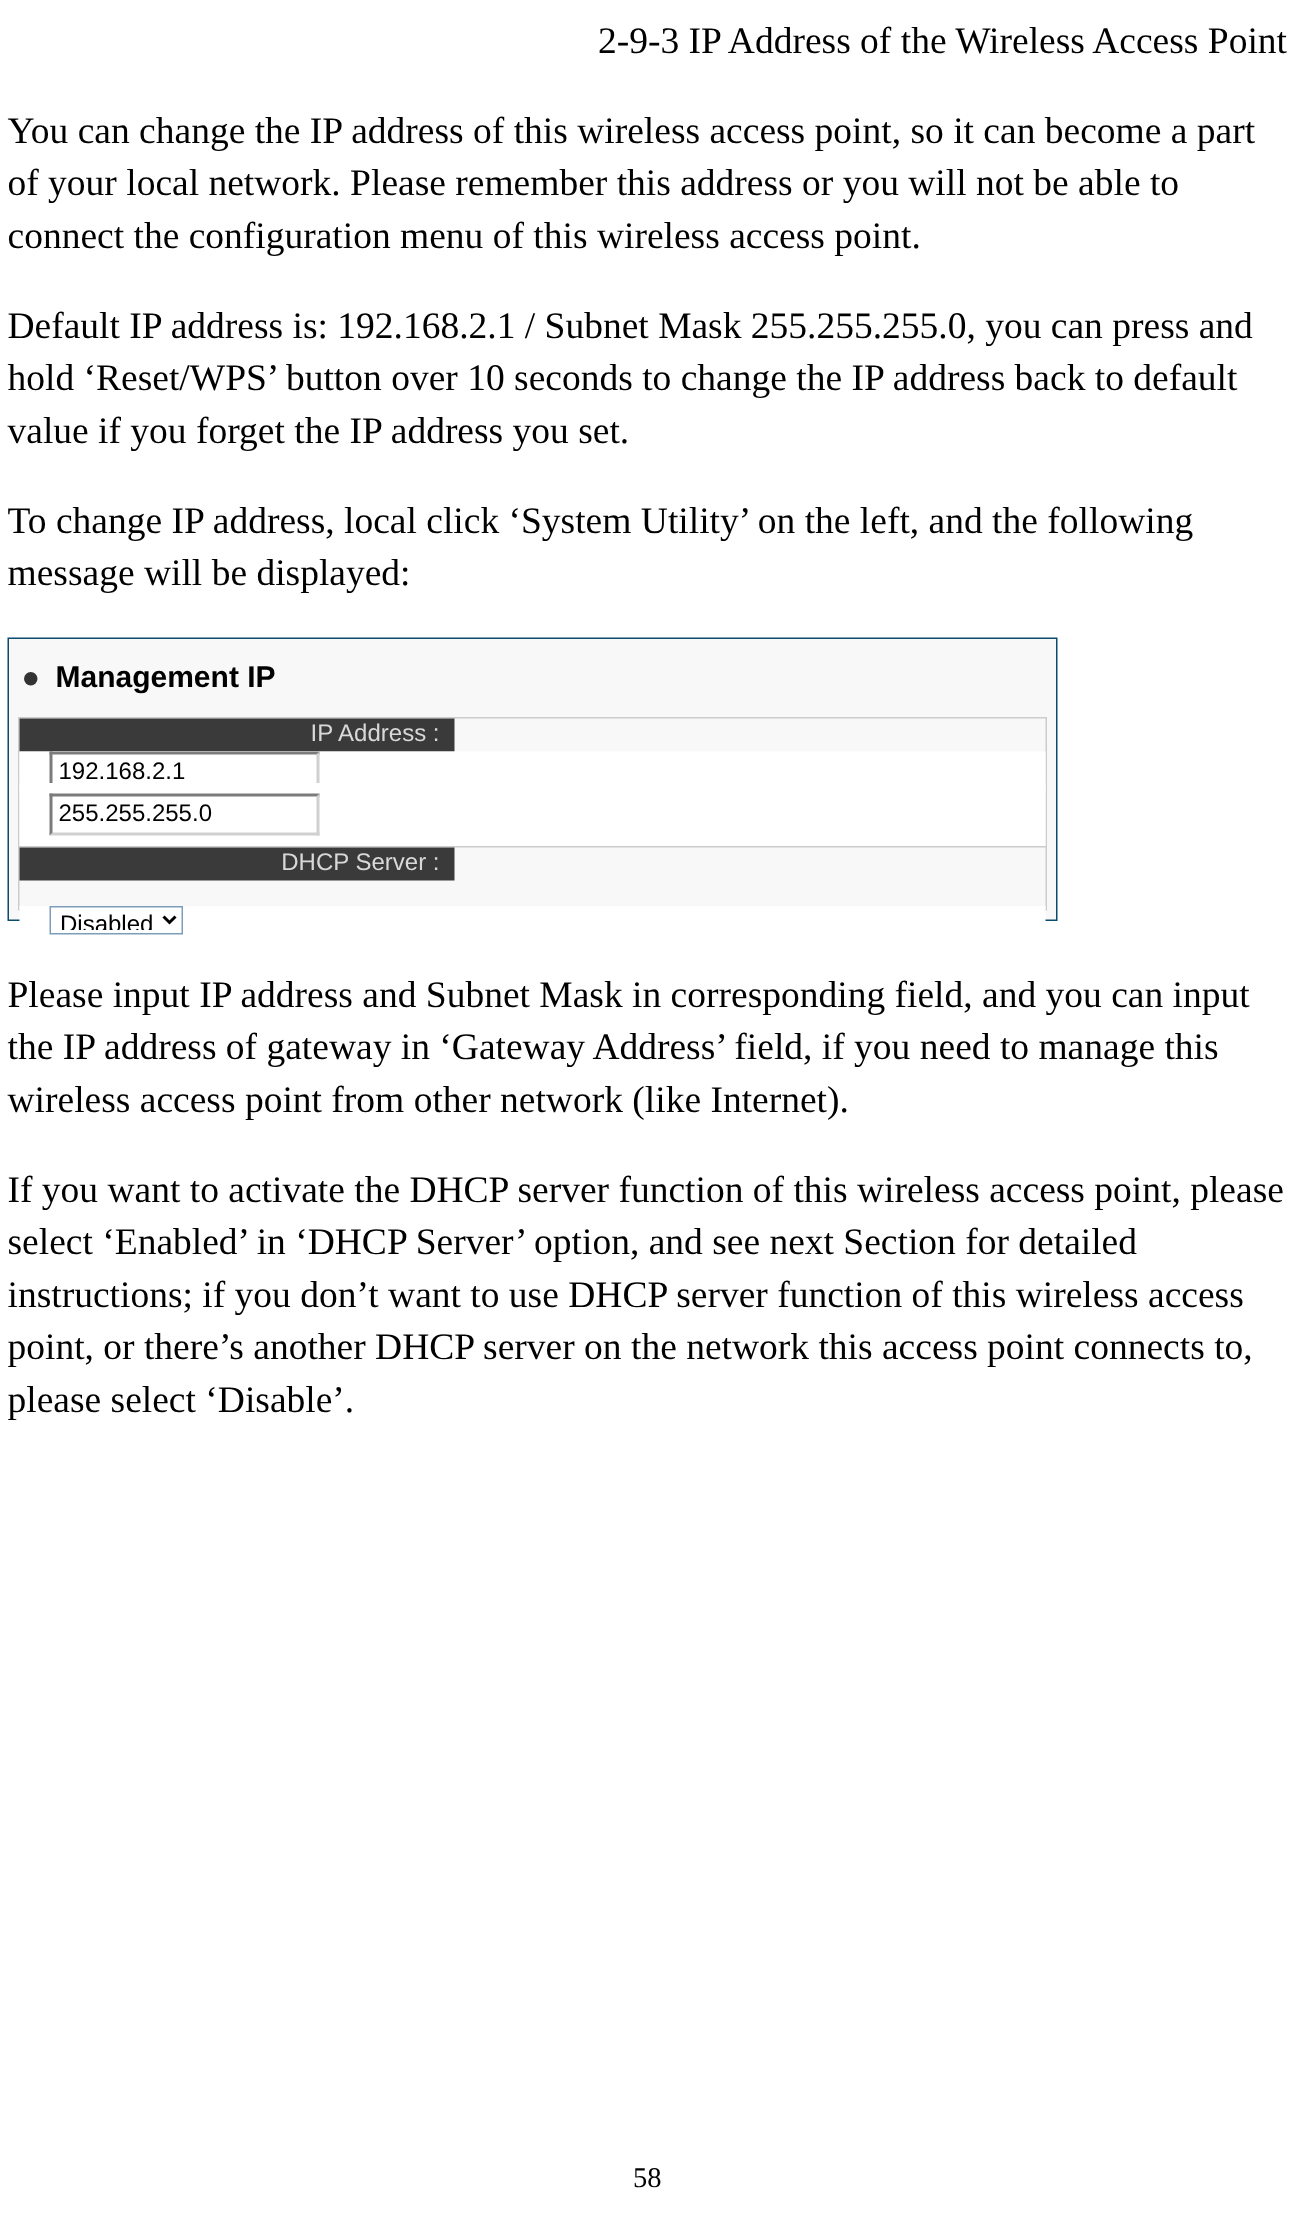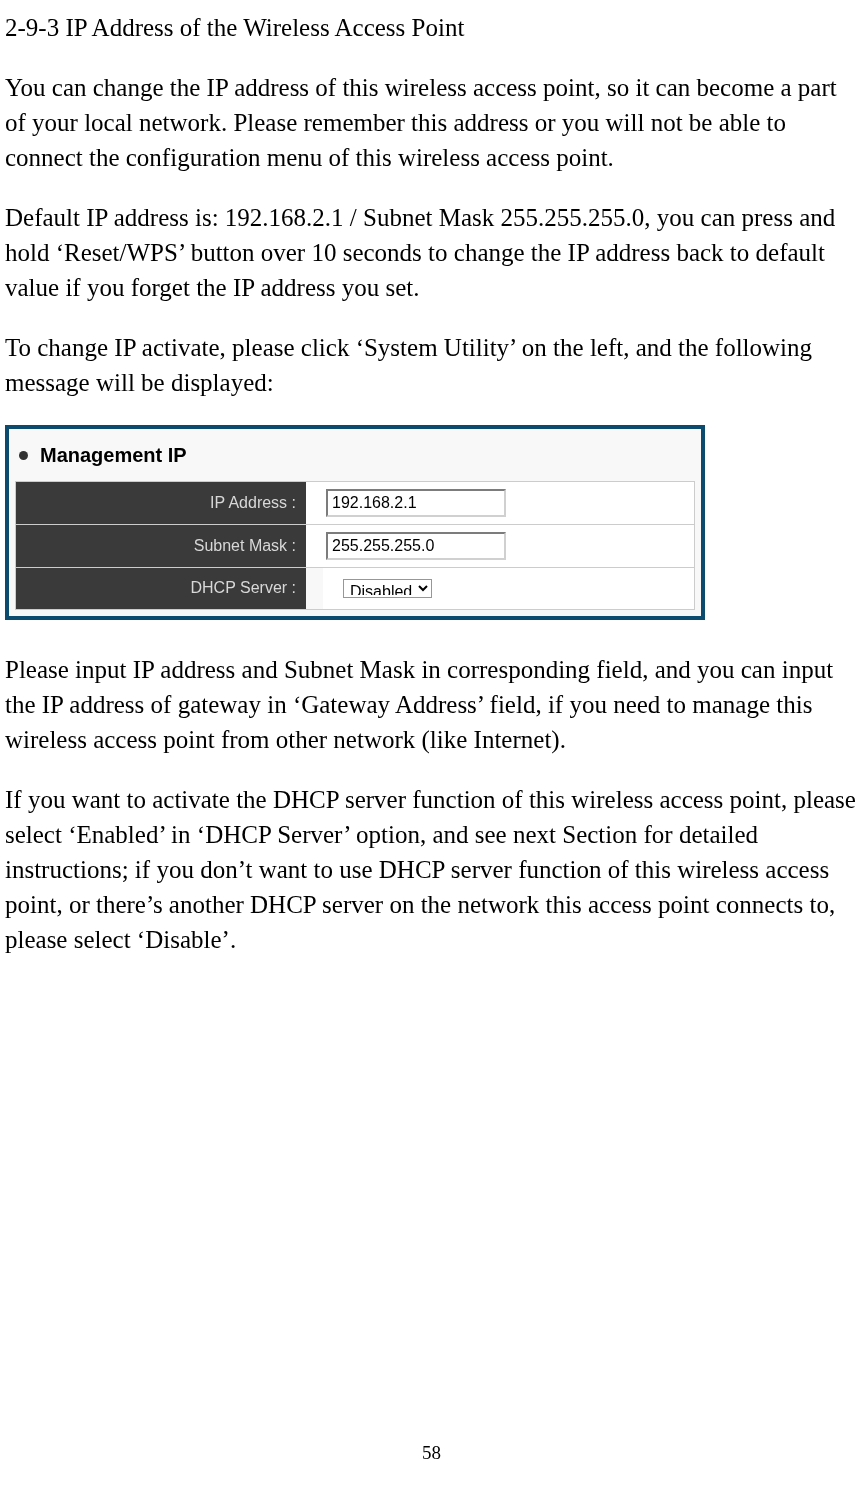--- a/index.html
+++ b/index.html
@@ -12,26 +12,27 @@
       font-size: 25px;
       line-height: 1.4;
       background: white;
       width: 863px;
       height: 1487px;
       padding: 10px 5px 0 5px;
       position: relative;
     }
     .heading {
       margin-bottom: 25px;
+      text-align: right;
     }
     .para {
       margin-bottom: 25px;
     }
     .form-panel {
-      border: 4px solid #0c4a6e;
+      border: 1px solid #0c4a6e;
       background: #f8f8f8;
       width: 700px;
       margin-bottom: 32px;
       padding: 6px;
     }
     .panel-header {
       display: flex;
       align-items: center;
       padding: 6px 4px 12px 4px;
       color: #000;
@@ -45,20 +46,21 @@
       background: #333;
       border-radius: 50%;
       margin-right: 12px;
     }
     .form-row {
       display: flex;
       align-items: stretch;
       border: 1px solid #ccc;
       border-bottom: none;
       height: 43px;
+      flex-direction: column;
     }
     .form-row:last-child {
       border-bottom: 1px solid #ccc;
       gap: 17px;
     }
     .form-label {
       width: 290px;
       background: #3a3a3a;
       color: #d8d8d8;
       font-family: Arial, sans-serif;
@@ -103,35 +105,34 @@
   </style>
 </head>
 <body>
 
 <div class="heading">2-9-3 IP Address of the Wireless Access Point</div>
 
 <div class="para">You can change the IP address of this wireless access point, so it can become a part of your local network. Please remember this address or you will not be able to connect the configuration menu of this wireless access point.</div>
 
 <div class="para">Default IP address is: 192.168.2.1 / Subnet Mask 255.255.255.0, you can press and hold ‘Reset/WPS’ button over 10 seconds to change the IP address back to default value if you forget the IP address you set.</div>
 
-<div class="para">To change IP activate, please click ‘System Utility’ on the left, and the following message will be displayed:</div>
+<div class="para">To change IP address, local click ‘System Utility’ on the left, and the following message will be displayed:</div>
 
 <div class="form-panel">
   <div class="panel-header">
     <span class="bullet"></span>
     <span>Management IP</span>
   </div>
   <div class="form-row">
     <div class="form-label">IP Address :</div>
     <div class="form-value">
       <input type="text" class="text-input" value="192.168.2.1" style="">
     </div>
   </div>
   <div class="form-row">
-    <div class="form-label">Subnet Mask :</div>
     <div class="form-value">
       <input type="text" class="text-input" value="255.255.255.0" style="">
     </div>
   </div>
   <div class="form-row">
     <div class="form-label">DHCP Server :</div>
     <div class="form-value">
       <select class="select-input">
         <option>Disabled</option>
       </select>

